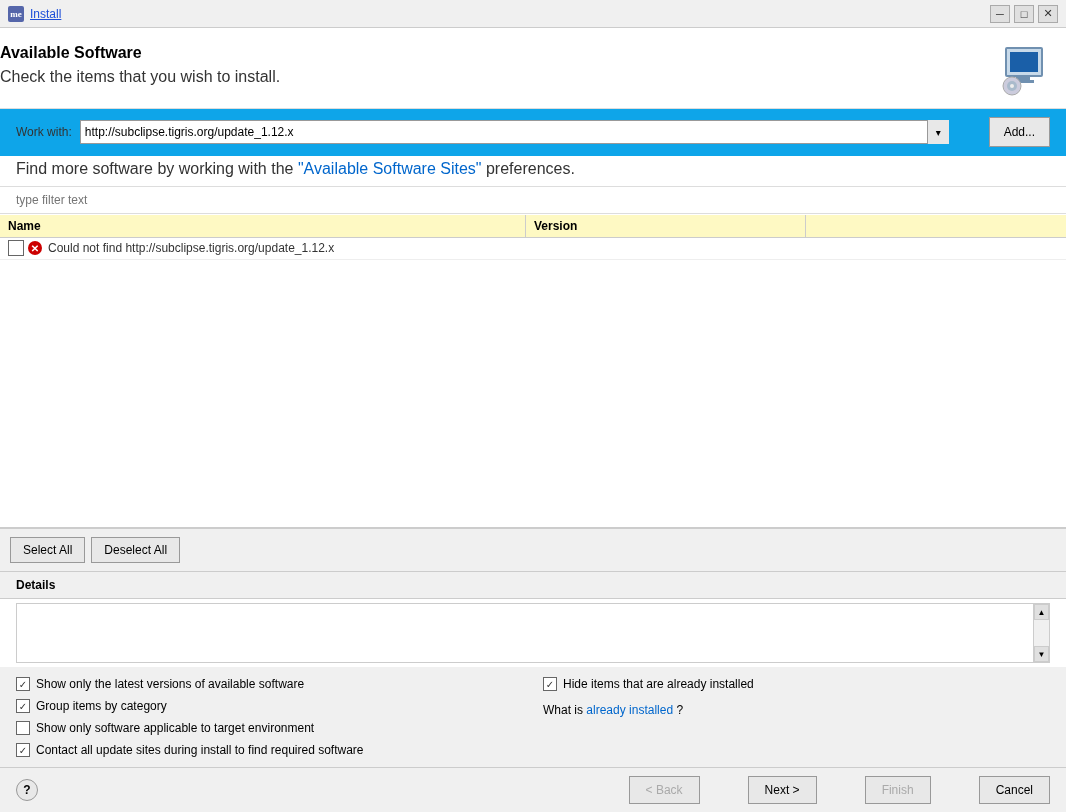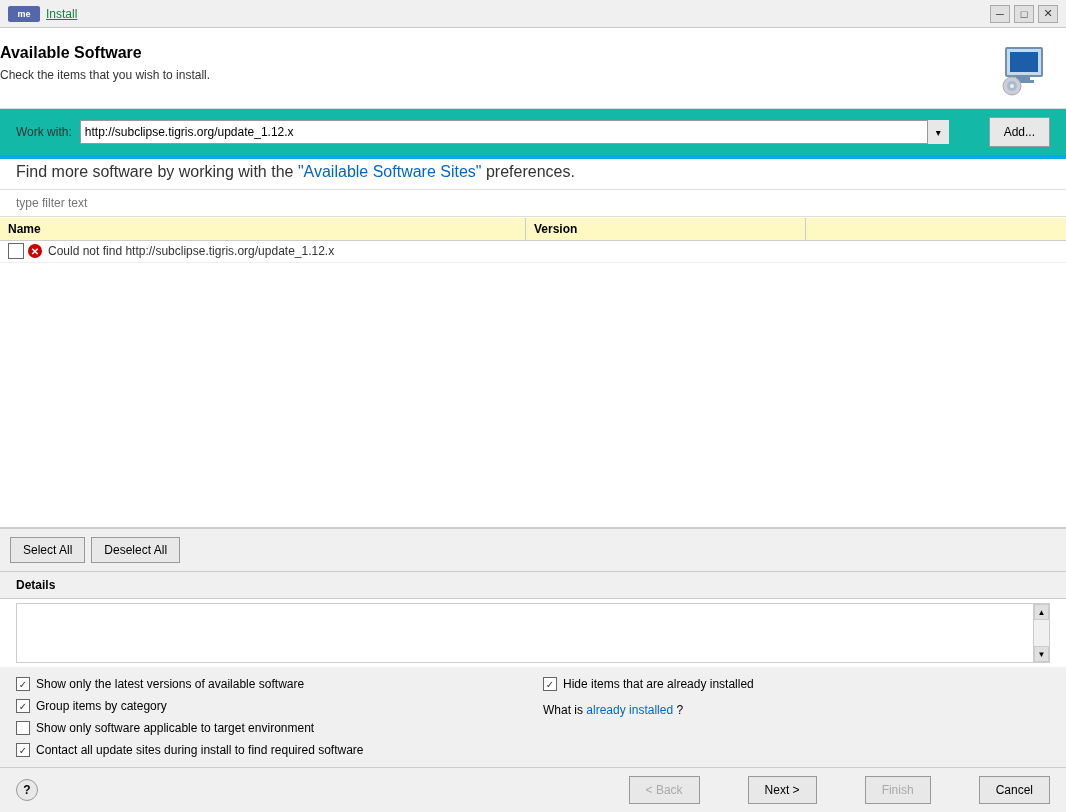--- a/index.html
+++ b/index.html
@@ -23,34 +23,35 @@
       border-bottom: 1px solid #ccc;
       height: 28px;
       justify-content: space-between;
     }
     .title-bar-left {
       display: flex;
       align-items: center;
       gap: 6px;
     }
     .title-bar-icon {
-      width: 32px;
+      width: 16px;
       height: 16px;
       background: #5566aa;
       border-radius: 2px;
       display: flex;
       align-items: center;
       justify-content: center;
       font-size: 9px;
       color: white;
       font-weight: bold;
+      font-family: Liberation Serif, serif;
     }
     .title-bar-title {
       font-size: 12px;
-      color: #15803d;
+      color: #1d4ed8;
       text-decoration: underline;
     }
     .title-bar-controls {
       display: flex;
       gap: 4px;
     }
     .title-btn {
       width: 20px;
       height: 18px;
       background: #e0e0e0;
@@ -81,36 +82,36 @@
       background: white;
       border-bottom: 1px solid #ddd;
     }
     .header-text h1 {
       font-size: 16px;
       font-weight: bold;
       color: #000;
       margin-bottom: 6px;
     }
     .header-text p {
-      font-size: 12px;
+      font-size: 16px;
       color: #333;
     }
     .header-icon {
       width: 52px;
       height: 52px;
       position: relative;
     }
 
     
     .work-with-section {
       display: flex;
       align-items: center;
       padding: 8px 16px;
-      background: #14b8a6;
-      border-bottom: 4px solid #0ea5e9;
+      background: #0ea5e9;
+      border-bottom: 1px solid #0ea5e9;
       gap: 8px;
     }
     .work-with-label {
       font-size: 12px;
       color: #333;
       white-space: nowrap;
     }
     .work-with-input {
       flex: 1;
       height: 24px;

